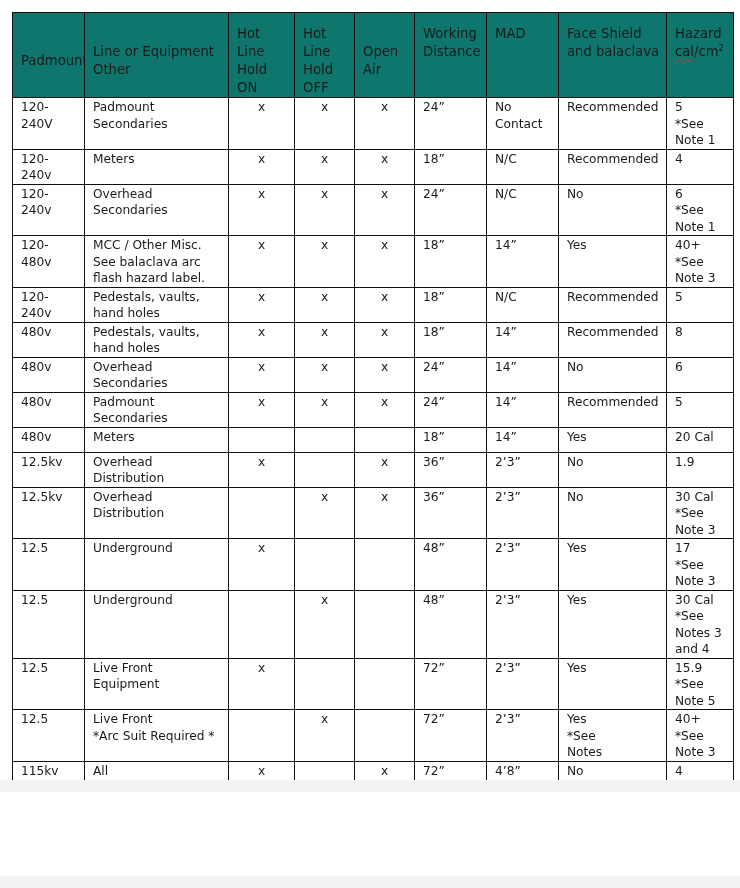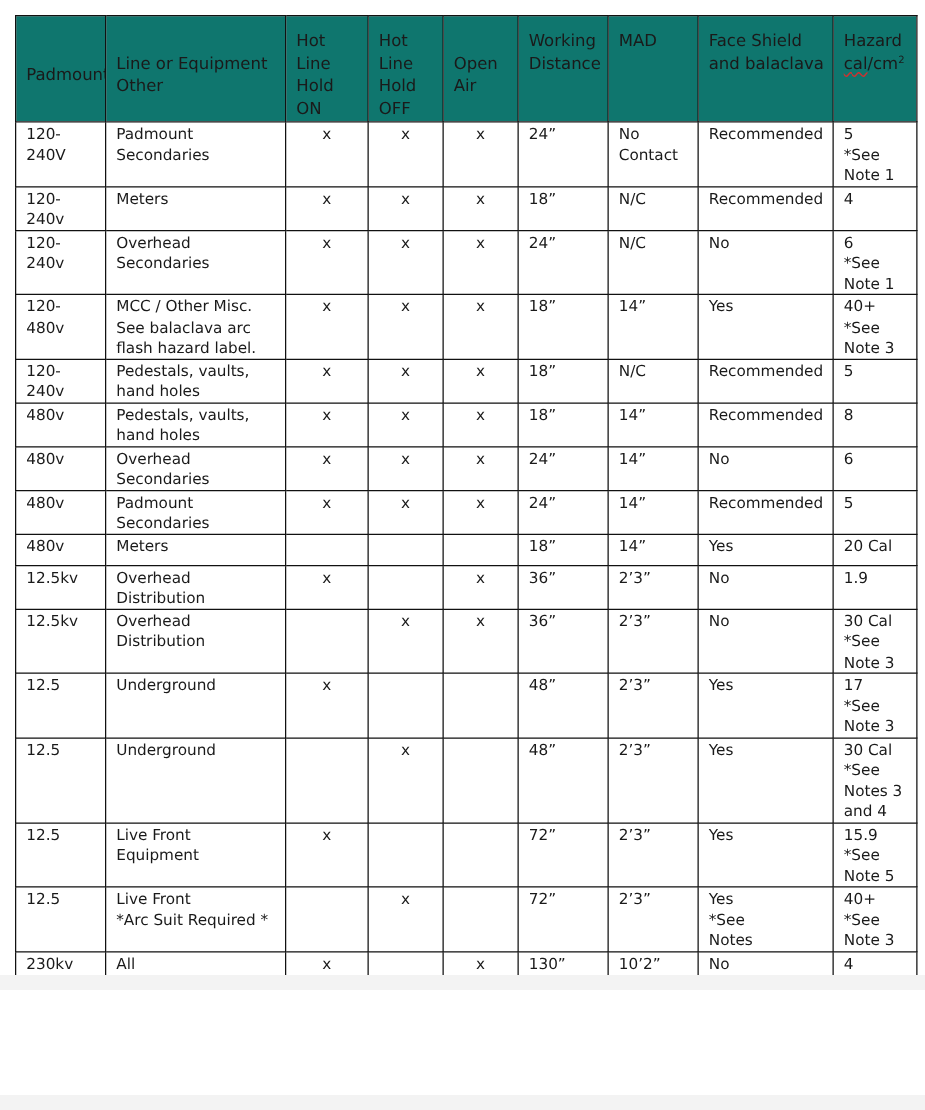--- a/index.html
+++ b/index.html
@@ -385,20 +385,39 @@
             <span>Yes</span>
             <span>*See</span>
             <span>Notes</span>
           </td>
           <td class="cell-lines">
             <span>40+</span>
             <span>*See</span>
             <span>Note 3</span>
           </td>
         </tr>
+        <tr style="height: 25px;">
+          <td>115kv</td>
+          <td class="cell-lines">
+            <span>All</span>
+          </td>
+          <td class="mark">x</td>
+          <td class="mark"></td>
+          <td class="mark">x</td>
+          <td>72”</td>
+          <td class="cell-lines">
+            <span>4’8”</span>
+          </td>
+          <td class="cell-lines">
+            <span>No</span>
+          </td>
+          <td class="cell-lines">
+            <span>4</span>
+          </td>
+        </tr>
         <tr style="height: 24px;">
           <td>230kv</td>
           <td class="cell-lines">
             <span>All</span>
           </td>
           <td class="mark">x</td>
           <td class="mark"></td>
           <td class="mark">x</td>
           <td>130”</td>
           <td class="cell-lines">

